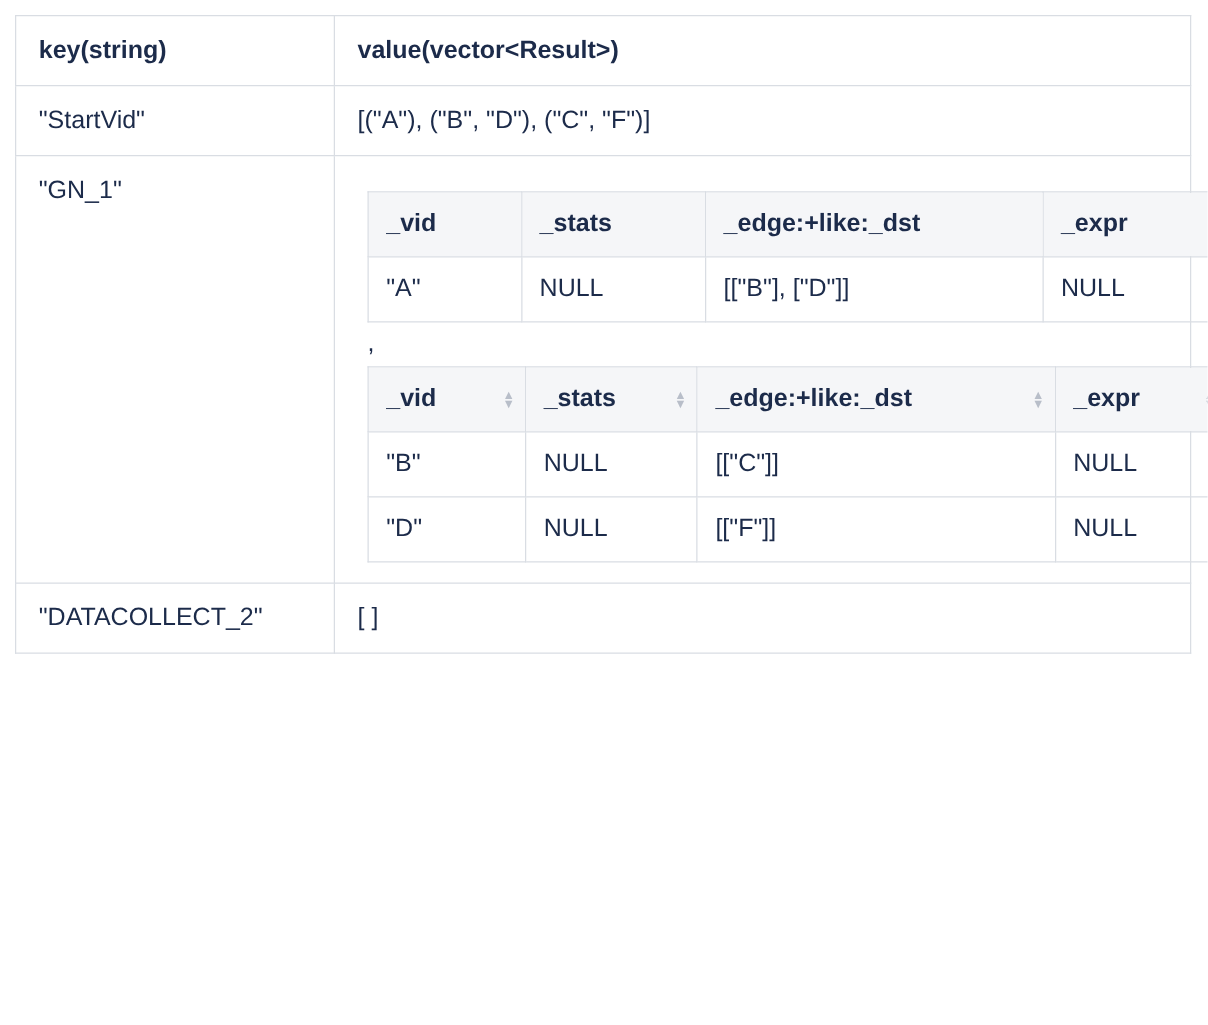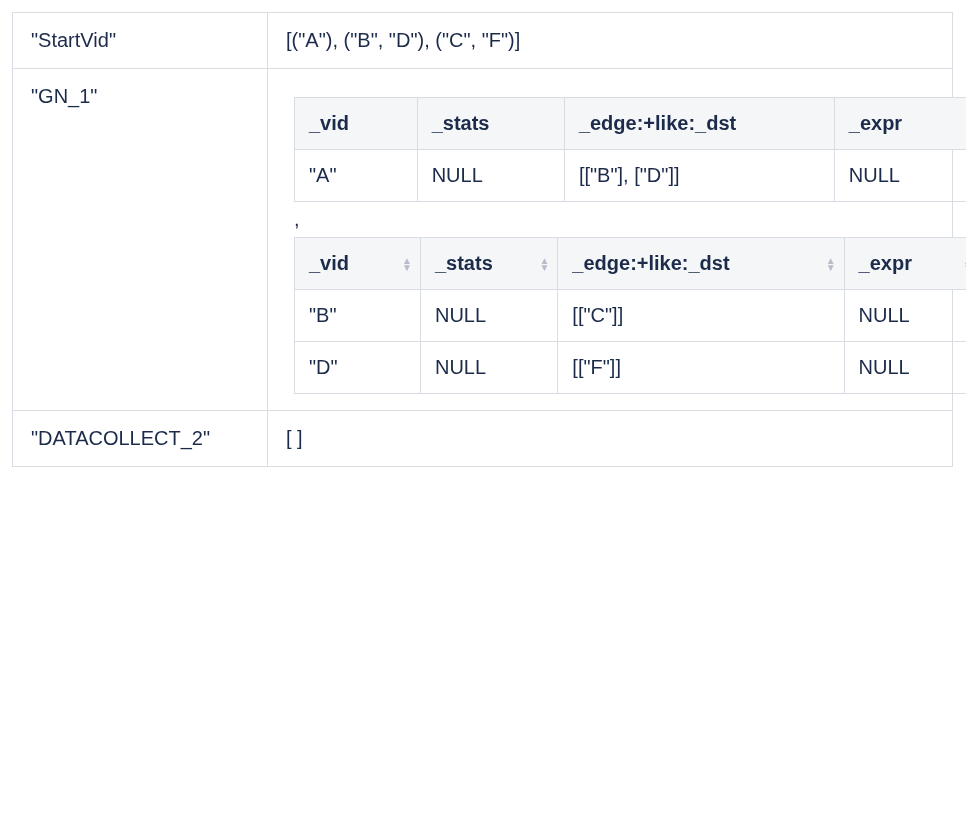--- a/index.html
+++ b/index.html
@@ -75,20 +75,24 @@
 </style>
 </head>
 <body>
 
 <table class="outer">
   <colgroup>
     <col class="outer-col-key">
     <col class="outer-col-val">
   </colgroup>
   <tbody>
+    <tr>
+      <th>key(string)</th>
+      <th>value(vector&lt;Result&gt;)</th>
+    </tr>
     <tr>
       <td>"StartVid"</td>
       <td>[("A"),  ("B", "D"), ("C", "F")]</td>
     </tr>
     <tr>
       <td>"GN_1"</td>
       <td>
         <div class="nested-wrap">
 
           <table class="inner">

